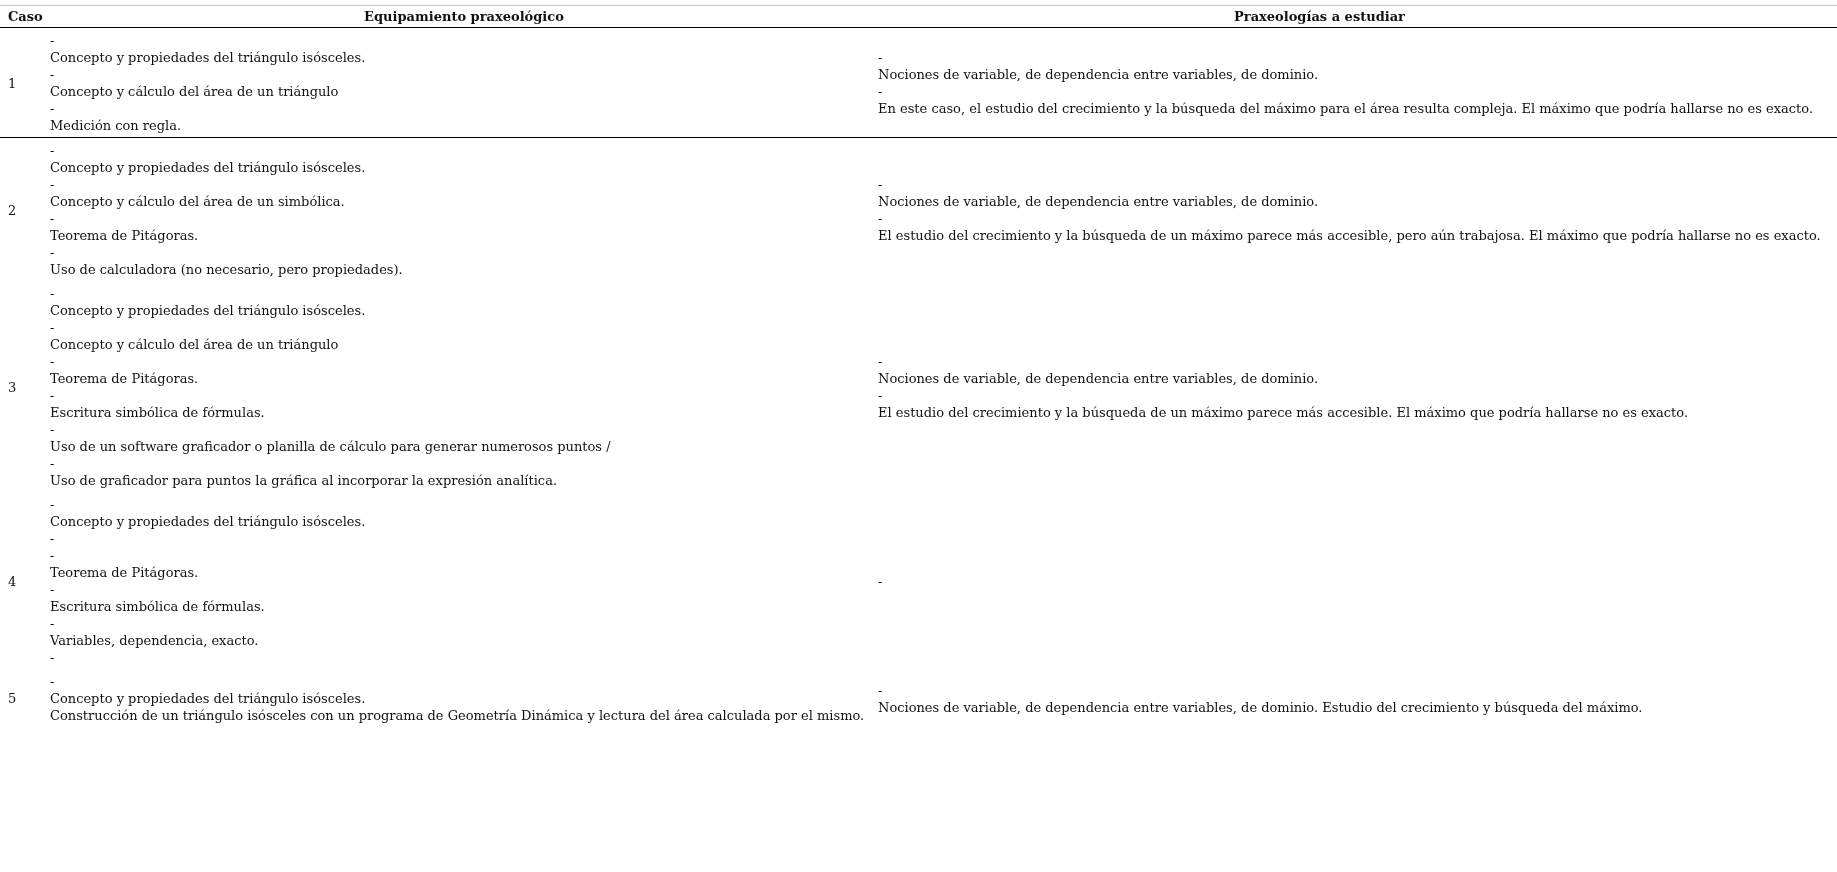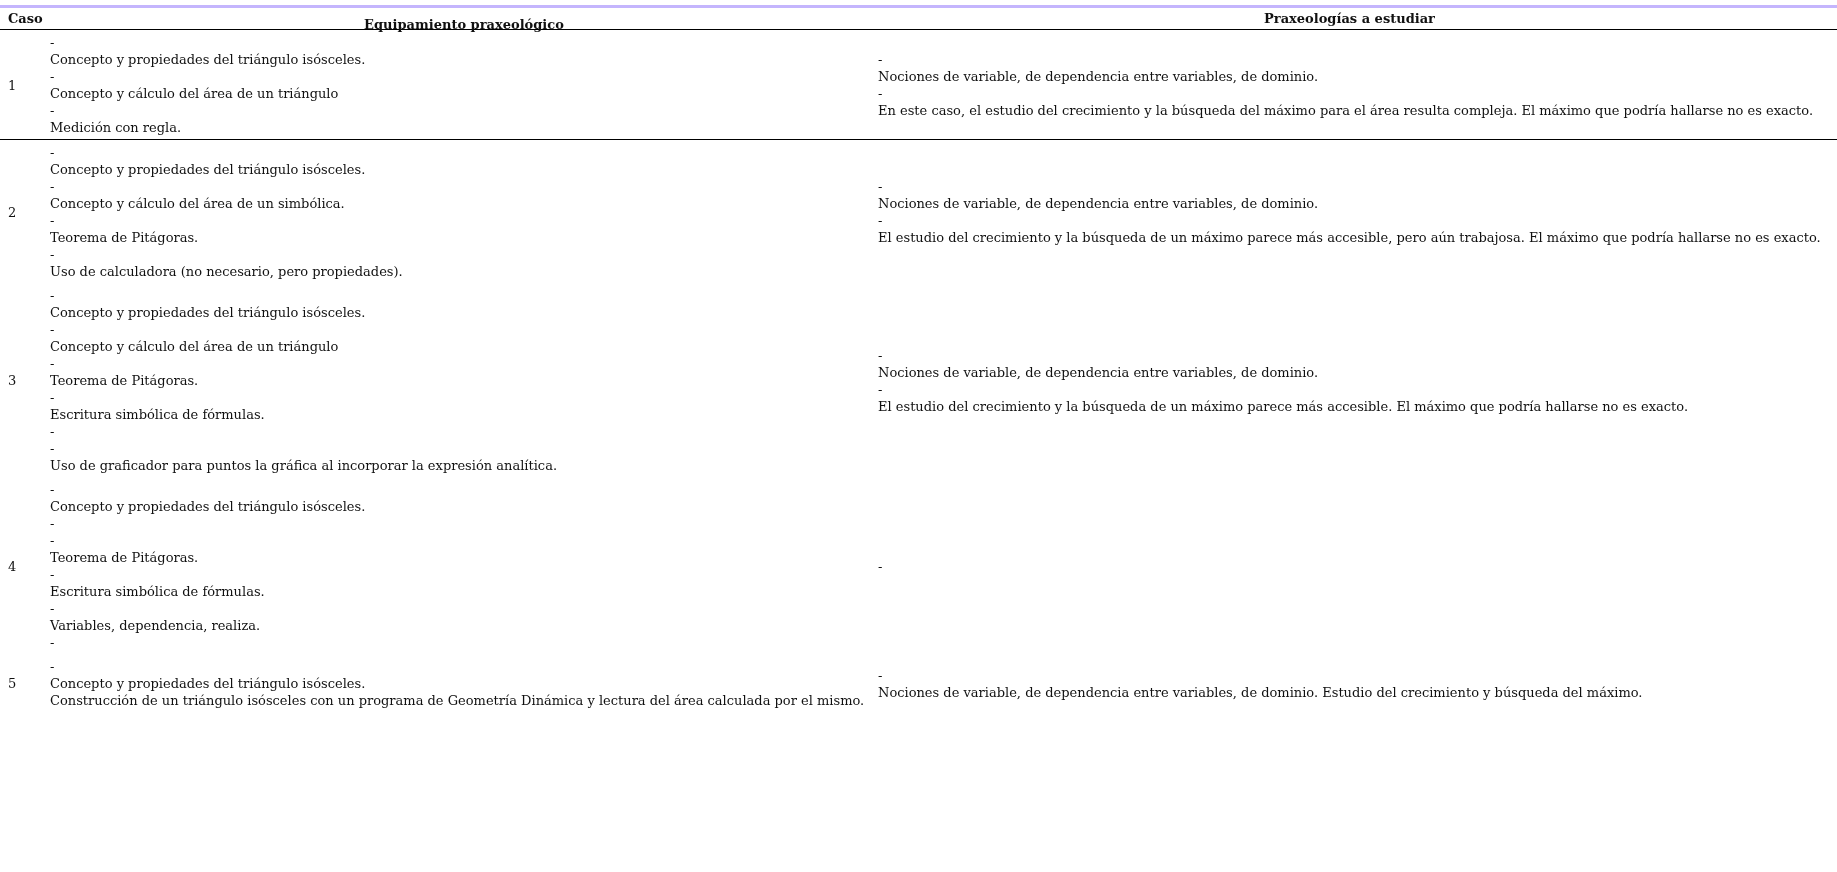--- a/index.html
+++ b/index.html
@@ -13,45 +13,44 @@
     body {
       font-family: "DejaVu Serif", "Liberation Serif", serif;
       color: #111111;
       font-size: 13px;
     }
     .table {
       position: absolute;
       left: 0;
       top: 5px;
       width: 1837px;
-      border-top: 3px solid #c4b5fd;
+      border-top: 1px solid #c4b5fd;
     }
     .head {
       position: relative;
       height: 21px;
       border-bottom: 1px solid #000;
       font-weight: bold;
       font-size: 13px;
     }
     .head .h-caso {
       position: absolute;
       left: 8px;
       top: 3px;
     }
     .head .h-equip {
       position: absolute;
       left: 50px;
       width: 828px;
       top: 3px;
       text-align: center;
-      margin-top: 6px;
     }
     .head .h-prax {
       position: absolute;
-      left: 870px;
+      left: 840px;
       width: 959px;
       top: 3px;
       text-align: center;
     }
     .row {
       position: relative;
       display: flex;
       align-items: center;
     }
     .row.bordered {
@@ -131,20 +130,21 @@
         <div class="cell-equip">
           <div class="line">-</div>
           <div class="line">Concepto y propiedades del triángulo isósceles.</div>
           <div class="line">-</div>
           <div class="line">Concepto y cálculo del área de un triángulo</div>
           <div class="line">-</div>
           <div class="line">Teorema de Pitágoras.</div>
           <div class="line">-</div>
           <div class="line">Escritura simbólica de fórmulas.</div>
           <div class="line">-</div>
+          <div class="line">Uso de un software graficador o planilla de cálculo para generar numerosos puntos /</div>
           <div class="line">-</div>
           <div class="line">Uso de graficador para puntos la gráfica al incorporar la expresión analítica.</div>
         </div>
         <div class="cell-prax">
           <div class="line">-</div>
           <div class="line">Nociones de variable, de dependencia entre variables, de dominio.</div>
           <div class="line">-</div>
           <div class="line">El estudio del crecimiento y la búsqueda de un máximo parece más accesible. El máximo que podría hallarse no es exacto.</div>
         </div>
       </div>
@@ -152,21 +152,21 @@
         <div class="cell-caso">4</div>
         <div class="cell-equip">
           <div class="line">-</div>
           <div class="line">Concepto y propiedades del triángulo isósceles.</div>
           <div class="line">-</div>
           <div class="line">-</div>
           <div class="line">Teorema de Pitágoras.</div>
           <div class="line">-</div>
           <div class="line">Escritura simbólica de fórmulas.</div>
           <div class="line">-</div>
-          <div class="line">Variables, dependencia, realiza.</div>
+          <div class="line">Variables, dependencia, exacto.</div>
           <div class="line">-</div>
         </div>
         <div class="cell-prax">
           <div class="line">-</div>
         </div>
       </div>
       <div class="row pad-top pad-bot">
         <div class="cell-caso">5</div>
         <div class="cell-equip">
           <div class="line">-</div>

